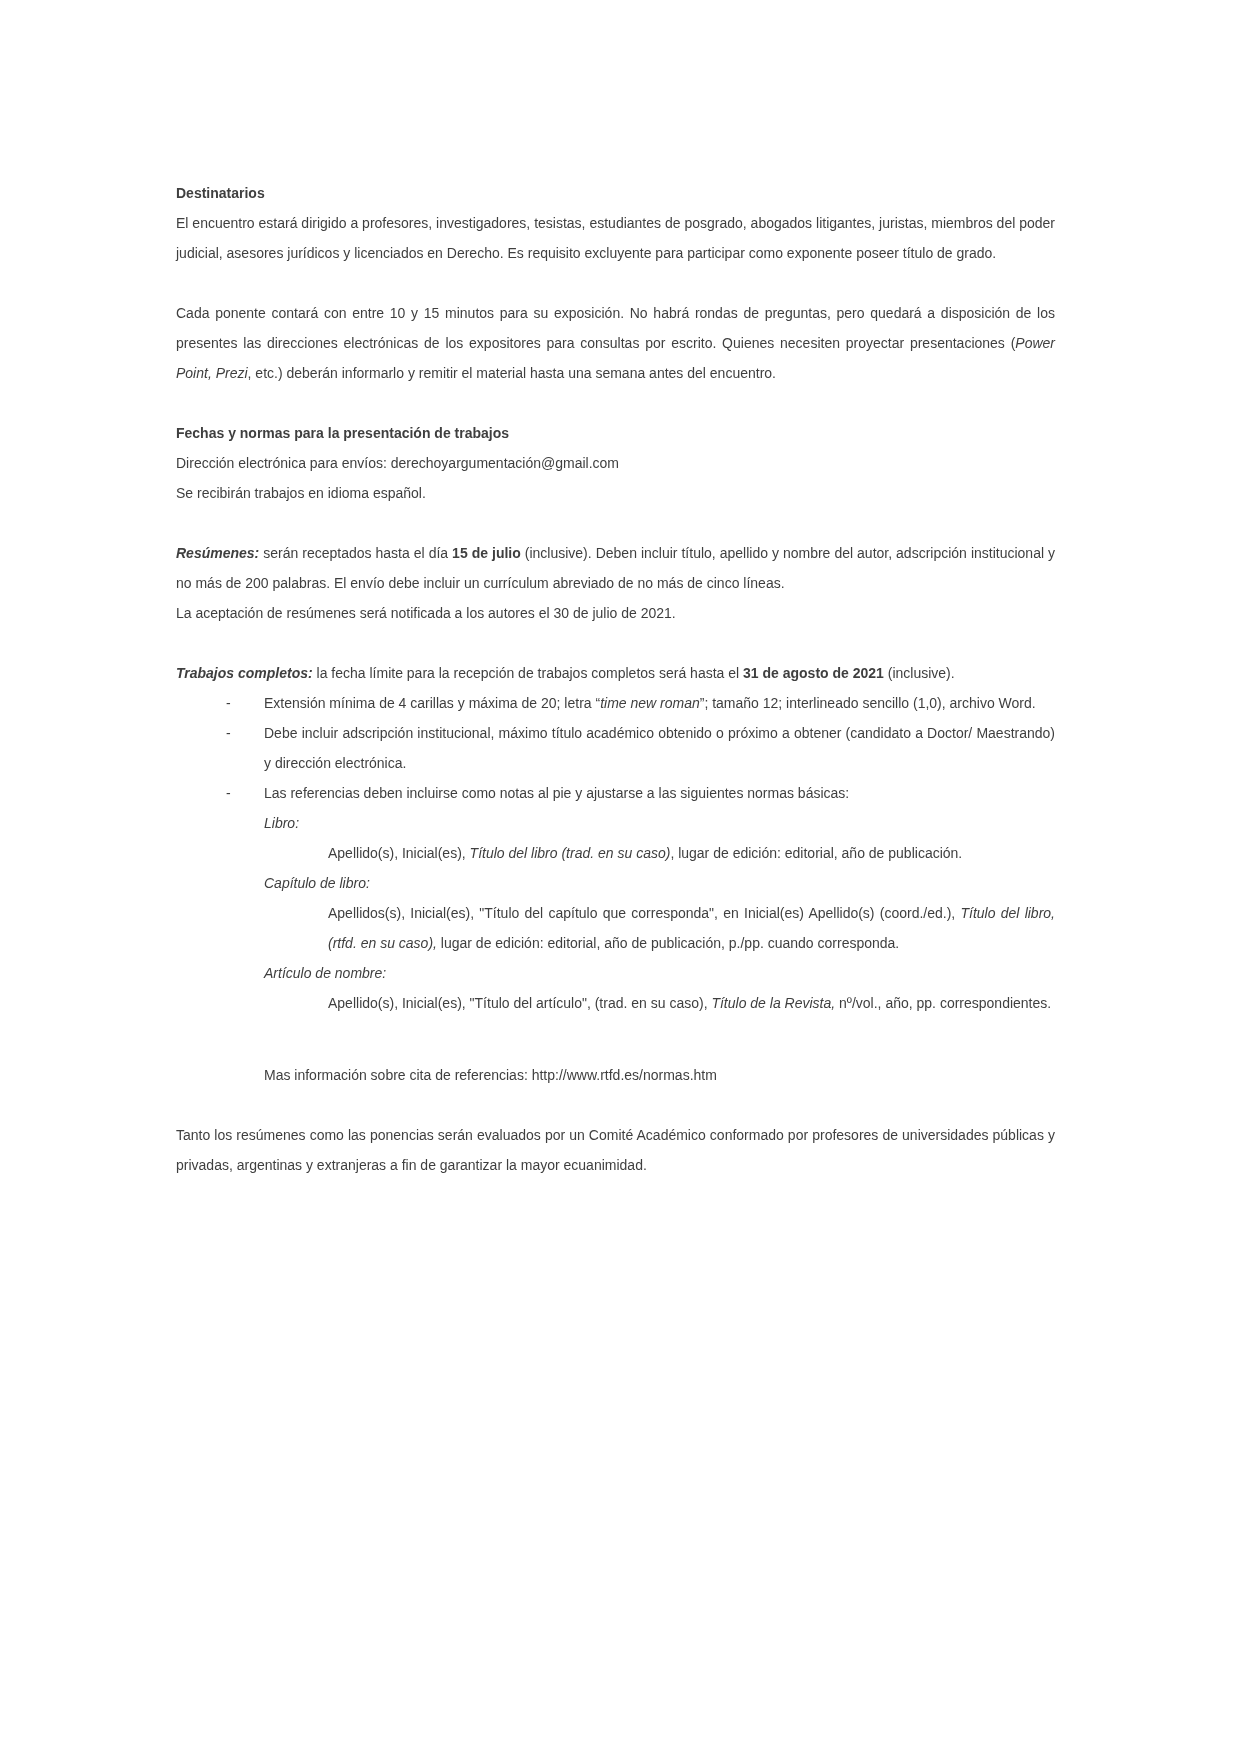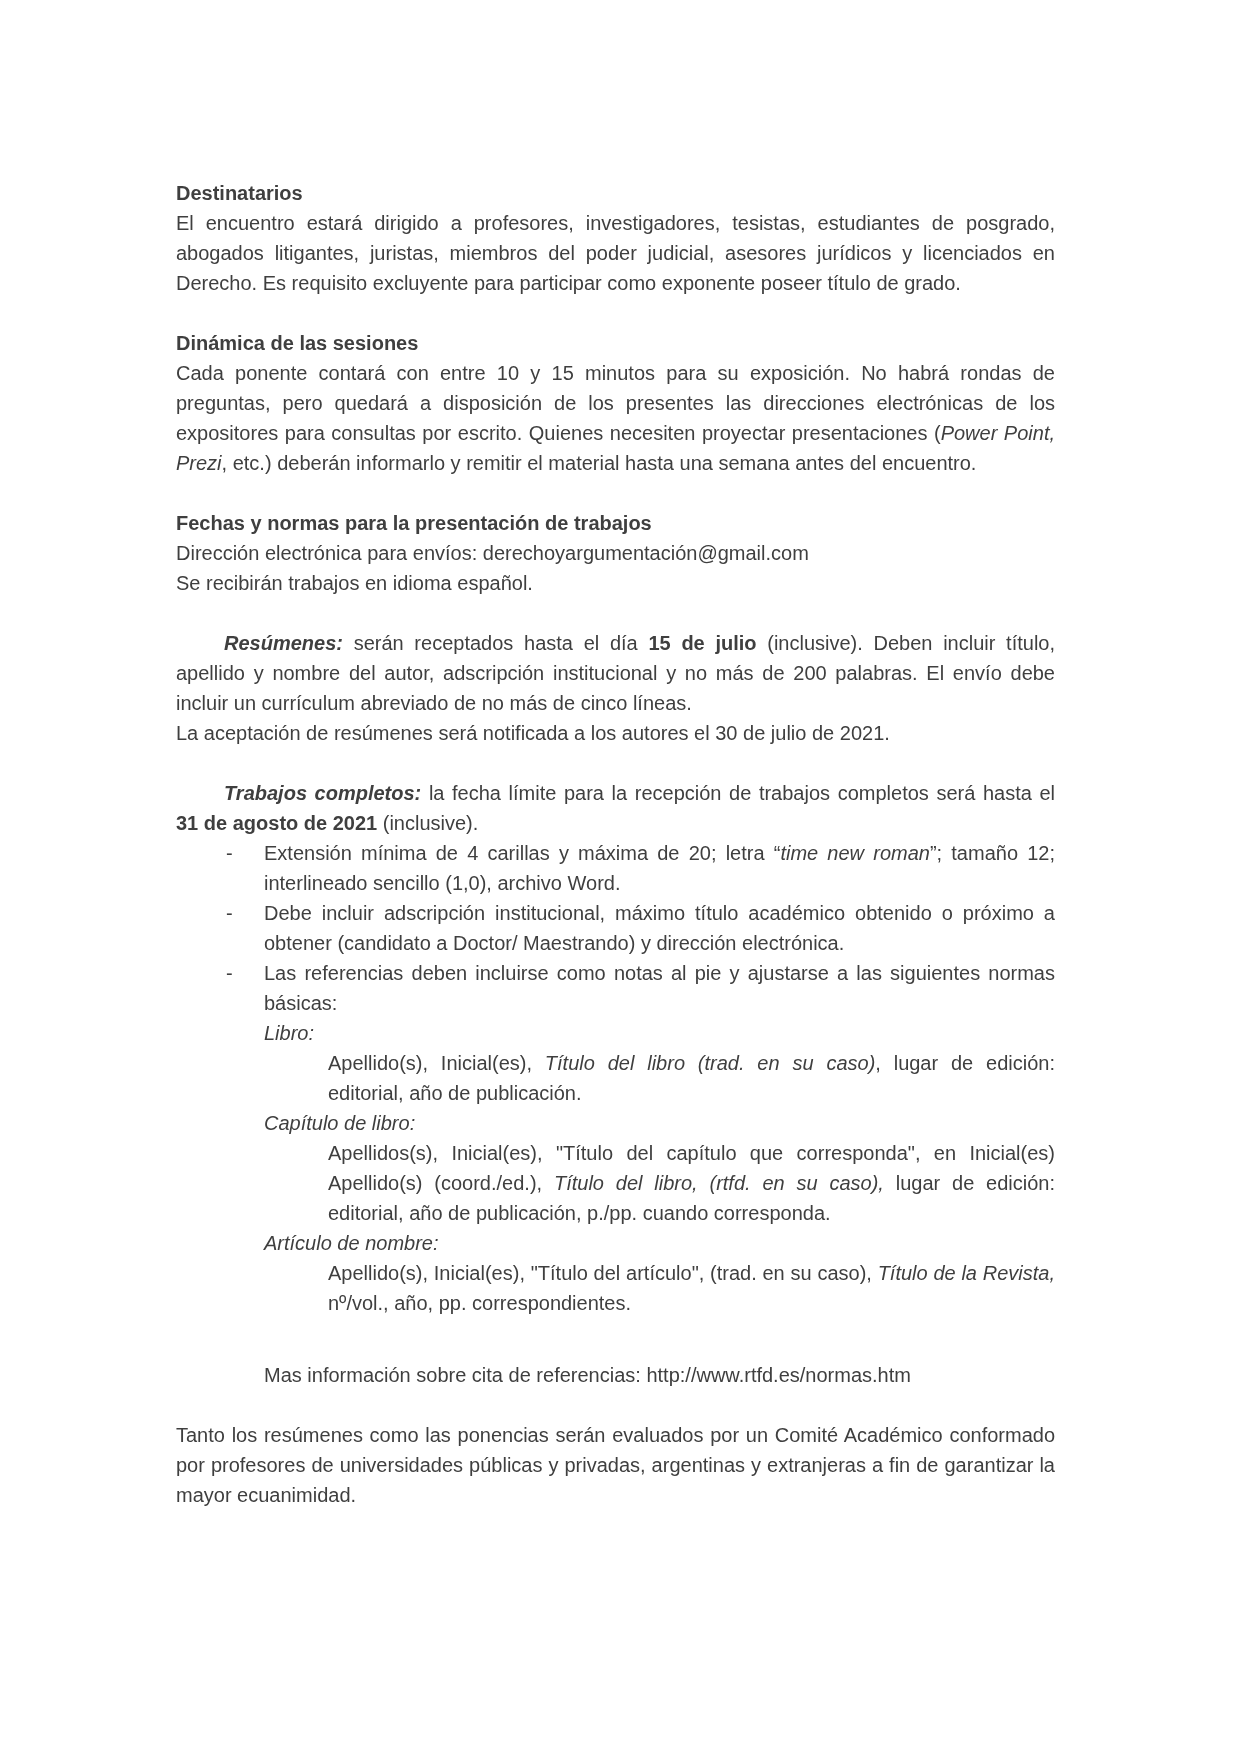--- a/index.html
+++ b/index.html
@@ -4,51 +4,50 @@
 <style>
   html, body { margin: 0; padding: 0; background: #ffffff; }
   .page {
     position: relative;
     width: 1241px;
     height: 1755px;
     box-sizing: border-box;
     padding: 178px 186px 0 176px;
     background: #ffffff;
     font-family: "Liberation Sans", "DejaVu Sans", sans-serif;
-    font-size: 20px;
+    font-size: 14px;
     line-height: 30px;
     color: #3f3f3f;
     overflow: hidden;
   }
   .block { margin: 0; }
   .h { font-weight: 700; }
   .justify { text-align: justify; }
   .spacer { height: 30px; }
   .b  { font-weight: 700; }
   .i  { font-style: italic; }
-  .bi { font-weight: 700; font-style: italic; margin-left: 48px; }
+  .bi { font-weight: 700; font-style: italic; }
   .bullet { position: relative; padding-left: 88px; }
   .bullet .marker { position: absolute; left: 50px; top: 0; }
   .cite-label { padding-left: 88px; font-style: italic; }
   .cite { padding-left: 152px; }
   .indent1 { padding-left: 88px; margin-top: 42px; }
 </style>
 </head>
 <body>
 
 <div class="page">
 
   <div class="block h">Destinatarios</div>
 
   <div class="block justify"><span>El encuentro estará dirigido a profesores, investigadores, tesistas, estudiantes de posgrado, abogados litigantes, juristas, miembros del poder judicial, asesores jurídicos y licenciados en Derecho. Es requisito excluyente para participar como exponente poseer título de grado.</span></div>
 
 
   <div class="spacer"></div>
 
-  <div class="block h">Dinámica de las sesiones</div>
 
   <div class="block justify"><span>Cada ponente contará con entre 10 y 15 minutos para su exposición. No habrá rondas de preguntas, pero quedará a disposición de los presentes las direcciones electrónicas de los expositores para consultas por escrito. Quienes necesiten proyectar presentaciones (</span><span class="i">Power Point, Prezi</span><span>, etc.) deberán informarlo y remitir el material hasta una semana antes del encuentro.</span></div>
 
   <div class="spacer"></div>
 
   <div class="block h">Fechas y normas para la presentación de trabajos</div>
 
   <div class="block justify"><span>Dirección electrónica para envíos: </span><span>derechoyargumentación@gmail.com</span></div>
 
   <div class="block justify"><span>Se recibirán trabajos en idioma español.</span></div>

